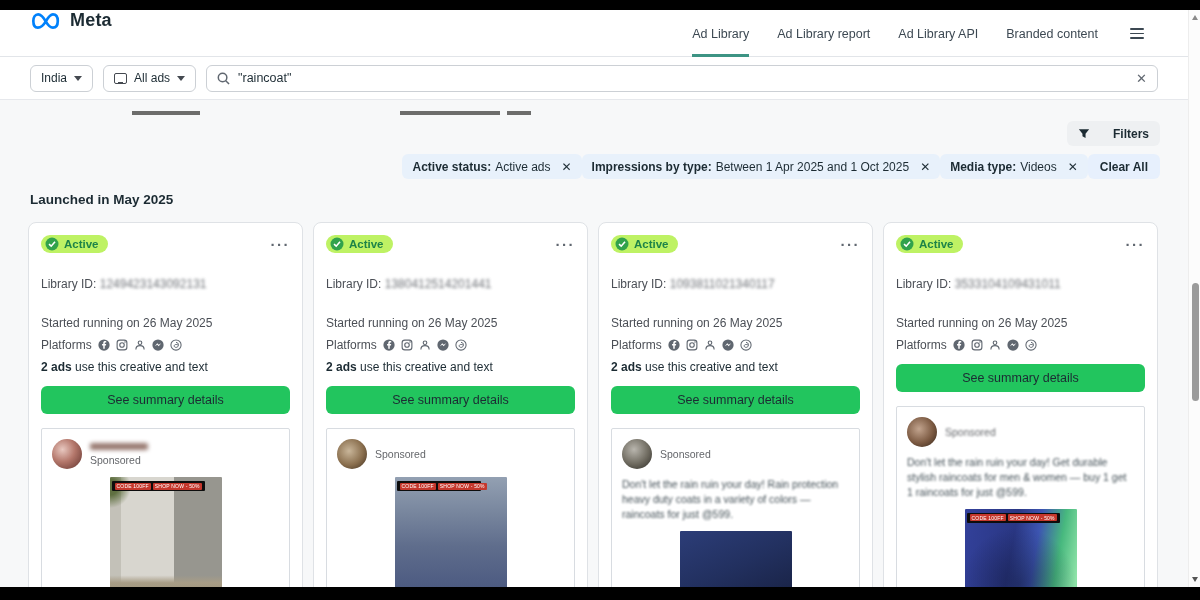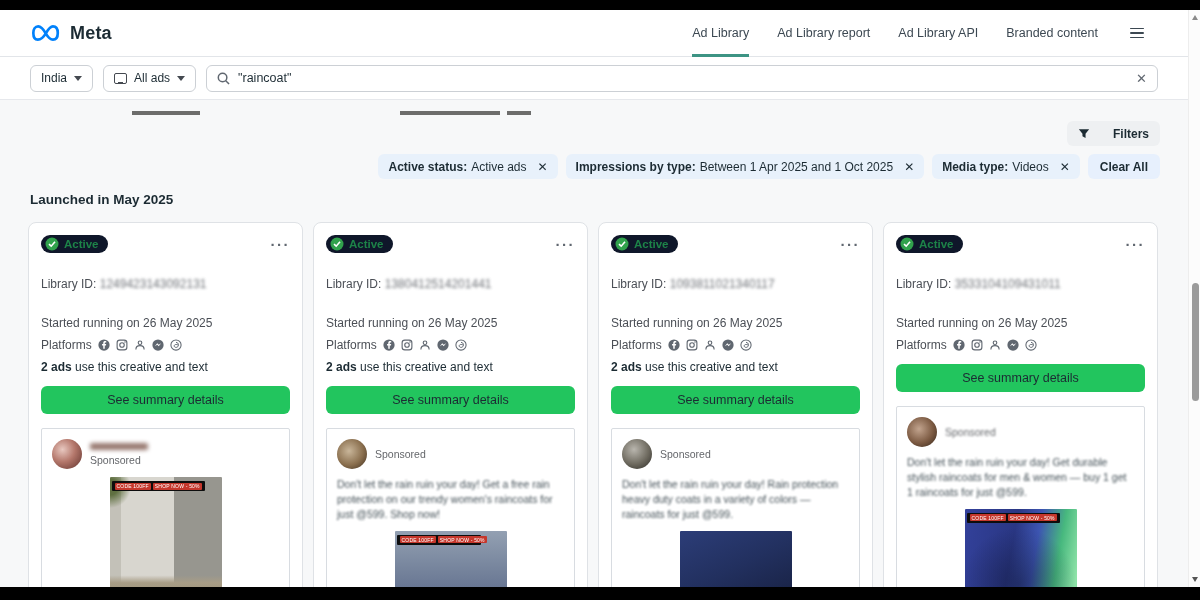--- a/index.html
+++ b/index.html
@@ -6,21 +6,21 @@
   html,body { background:#222; }
   .stage {
     position:relative; width:1200px; height:600px; background:#000;
     overflow:hidden; font-family:"Liberation Sans", sans-serif; margin:0 auto;
   }
   .app { position:absolute; top:10px; left:0; width:1200px; height:577px; background:#f7f8f9; }
 
   
   .hdr {
     position:absolute; top:0; left:0; right:12px; height:47px; background:#fff;
-    border-bottom:1px solid #e2e5e9; display:flex; align-items:center;
+    border-bottom:1px solid #e2e5e9; display:flex; align-items:flex-start;
     justify-content:space-between; padding:0 40px 0 32px;
   }
   .brand { display:flex; align-items:center; gap:6px; }
   .brand-name { font-size:18px; font-weight:700; color:#1c2b33; letter-spacing:.2px; }
   .nav { display:flex; align-items:center; gap:28px; height:47px; }
   .nav-item {
     height:47px; display:flex; align-items:center; font-size:12.5px; color:#3c4852;
     border-bottom:3px solid transparent; padding-top:3px; cursor:pointer;
   }
   .nav-item.active { border-bottom-color:#3d9484; font-weight:500; }
@@ -50,21 +50,21 @@
 
   
   .sliver { position:absolute; height:4px; background:#4a4a48; opacity:.8; }
 
   
   .filters-btn {
     position:absolute; top:111px; right:40px; height:25px; display:flex; align-items:center;
     gap:23px; background:#eef0f2; border-radius:6px; padding:0 11px; font-size:12px;
     font-weight:600; color:#1c2b33; cursor:pointer;
   }
-  .chips { position:absolute; top:144px; right:40px; display:flex; align-items:center; gap:8px; }
+  .chips { position:absolute; top:144px; right:40px; display:flex; align-items:center; }
   .chip {
     height:25px; display:flex; align-items:center; background:#e8f1fb; border-radius:6px;
     padding:0 10px; font-size:12px; color:#1c2b33; white-space:nowrap;
   }
   .chip b { font-weight:700; margin-right:4px; }
   .chip .xmark { margin-left:11px; font-size:12px; color:#1c2b33; }
   .clear-all {
     height:25px; display:flex; align-items:center; background:#e7f0fd; border-radius:6px;
     padding:0 12px; font-size:12px; font-weight:700; color:#1c2b33; cursor:pointer;
   }
@@ -72,21 +72,21 @@
   .section-h { position:absolute; top:182px; left:30px; font-size:13.5px; font-weight:700; color:#1c2b33; }
 
   
   .cards { position:absolute; top:212px; left:28px; display:flex; gap:10px; }
   .card {
     width:275px; height:385px; background:#fff; border:1px solid #dfe2e6; border-radius:8px;
     padding:12px; font-size:12px; color:#4b4f56; overflow:hidden;
   }
   .badge-row { display:flex; align-items:center; justify-content:space-between; }
   .badge {
-    display:inline-flex; align-items:center; gap:5px; background:#0f172a; border-radius:12px;
+    display:inline-flex; align-items:center; gap:5px; background:#bef264; border-radius:12px;
     padding:2px 9px 2px 4px; color:#1d8348; font-weight:700; font-size:11.5px;
   }
   .dots { color:#606770; font-size:15px; font-weight:700; letter-spacing:1.5px; cursor:pointer; line-height:.6; }
   .meta-line { margin-top:24px; line-height:15px; }
   .blurred { filter:blur(1.6px); opacity:.8; }
   .plat-line { display:flex; align-items:center; gap:6px; margin-top:7px; }
   .plat-icons { display:flex; align-items:center; gap:6px; }
   .ads-line { margin-top:8px; color:#1c2b33; }
   .ads-line b { font-weight:700; }
   .summary-btn {
@@ -328,21 +328,20 @@
         </div>
         <div class="ads-line"><b>2 ads</b><span> use this creative and text</span></div>
         <button class="summary-btn">See summary details</button>
         <div class="preview">
           <div class="prev-head">
             <div class="avatar av2"></div>
             <div class="ph-col">
               <div class="sponsored">Sponsored</div>
             </div>
           </div>
-          <div class="prev-text">Don't let the rain ruin your day! Get a free rain protection on our trendy women's raincoats for just @599. Shop now!</div>
           <div class="thumb thumb2">
             <div class="vbanner" style="right:26px;">
               <span class="chip-red">CODE 100FF</span>
               <span class="chip-red">SHOP NOW - 50%</span>
             </div>
 
           </div>
         </div>
       </div>
 

